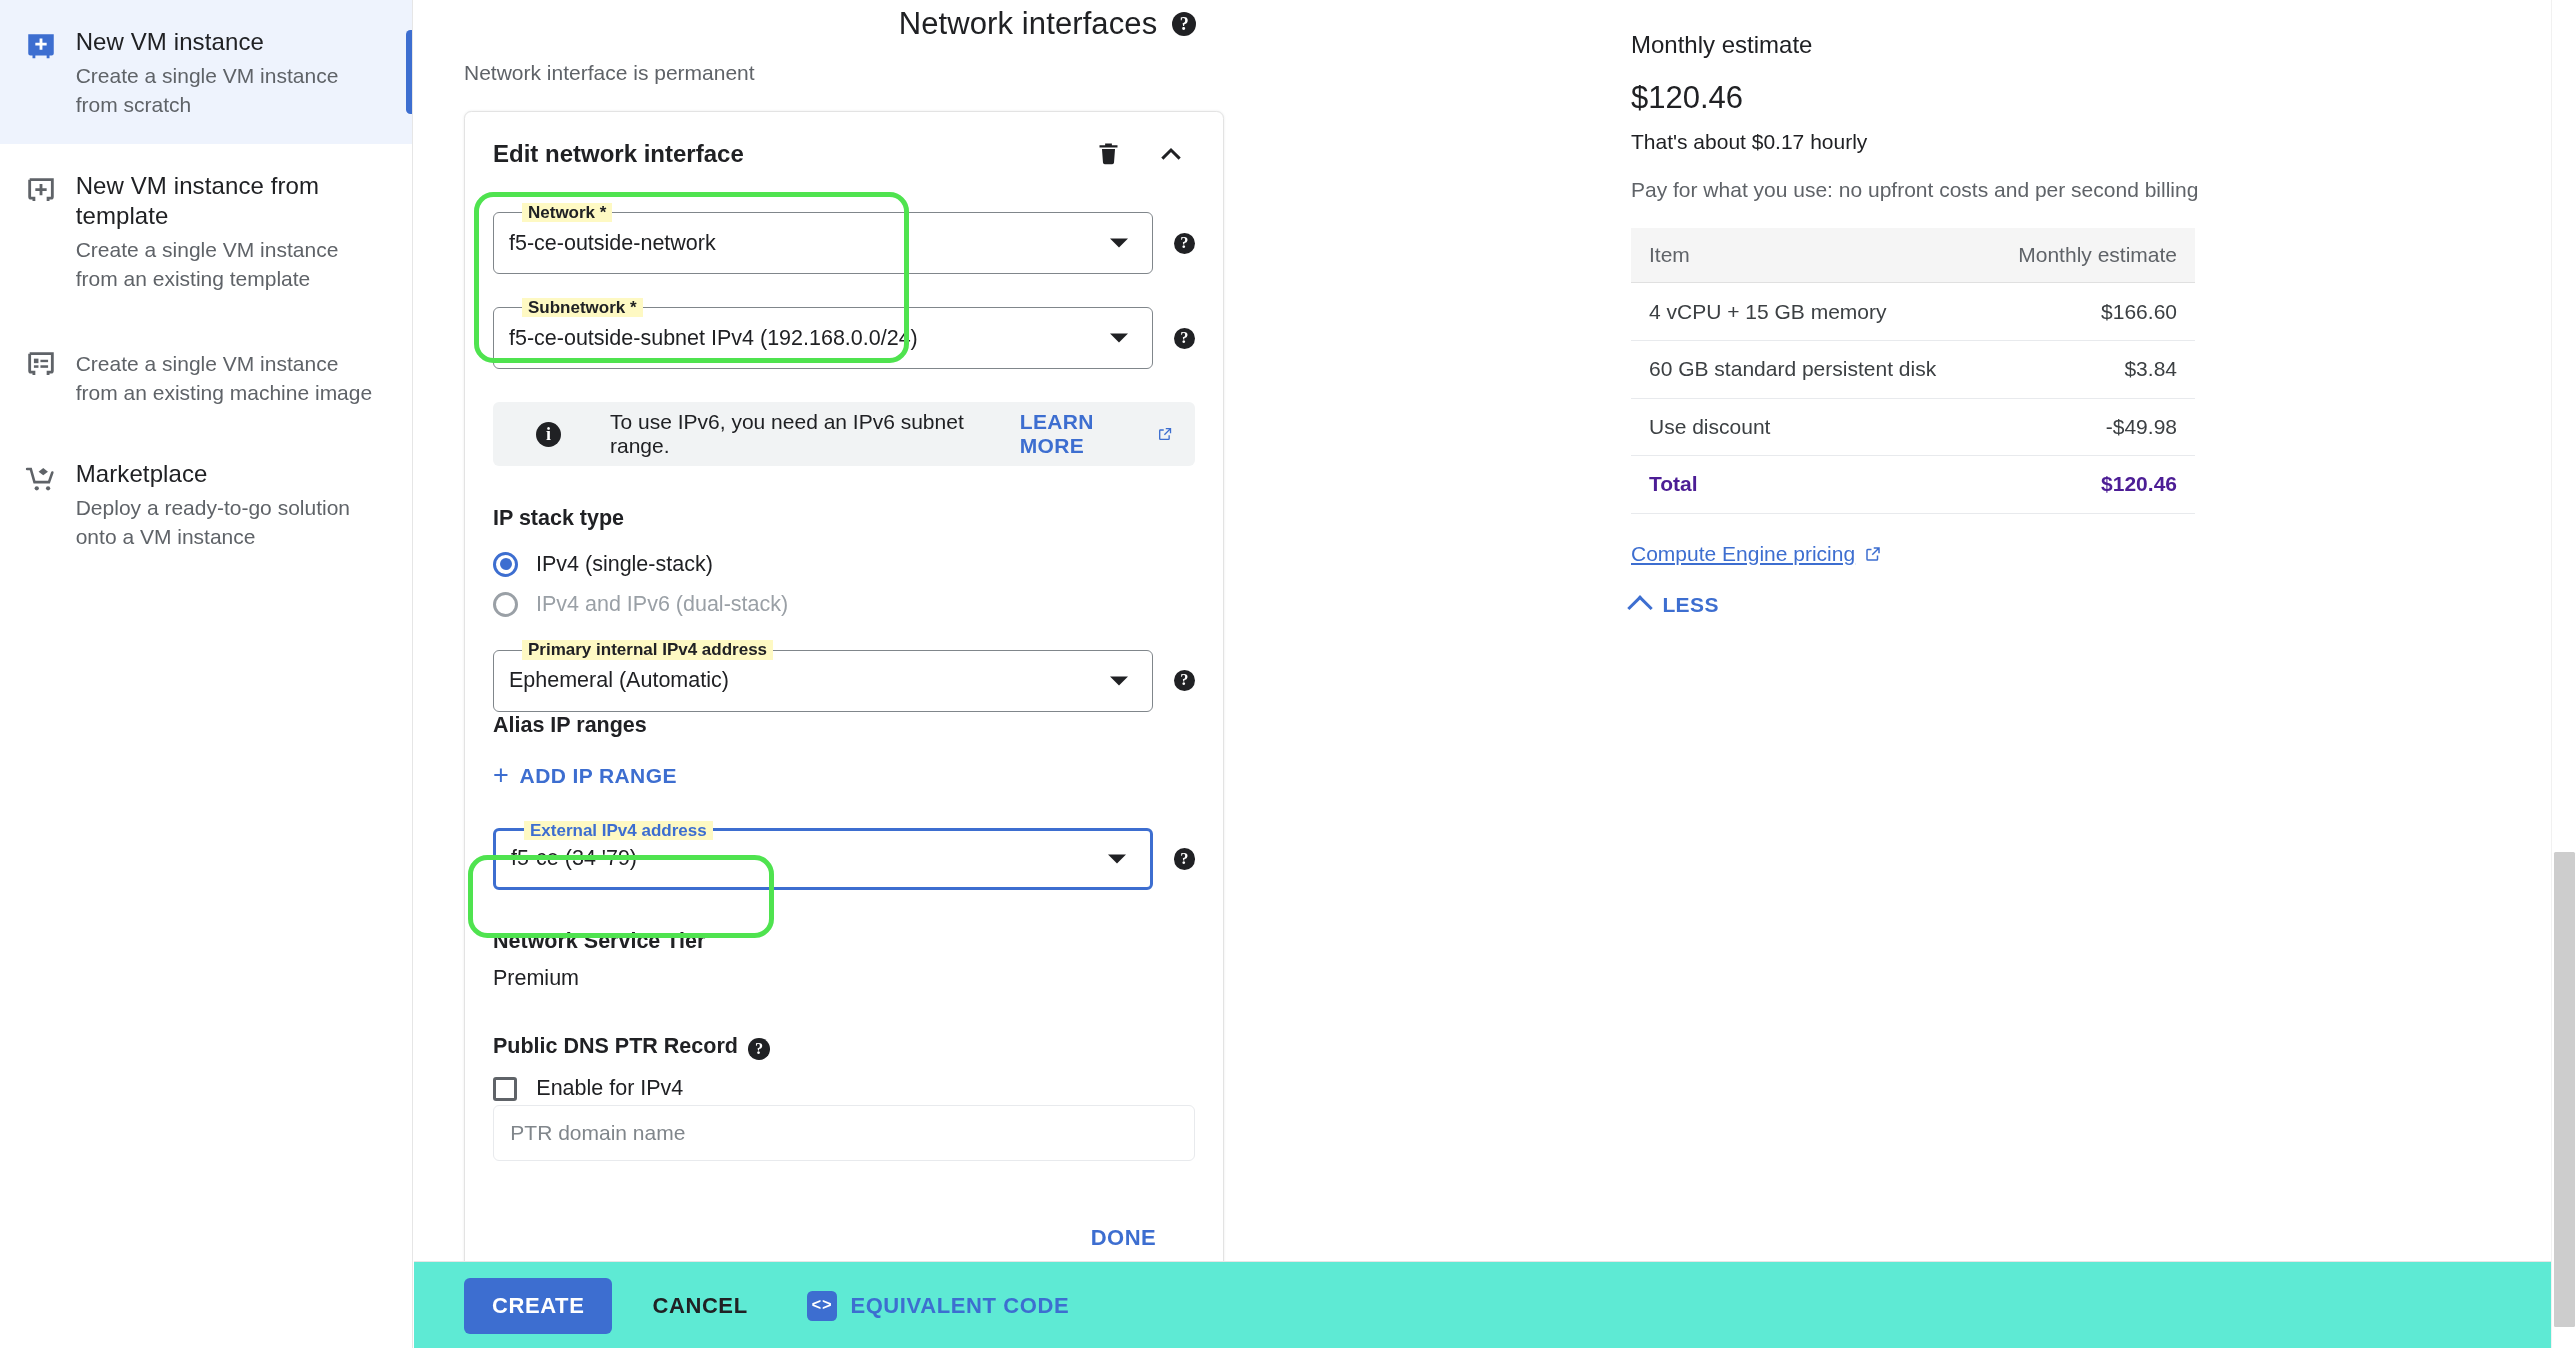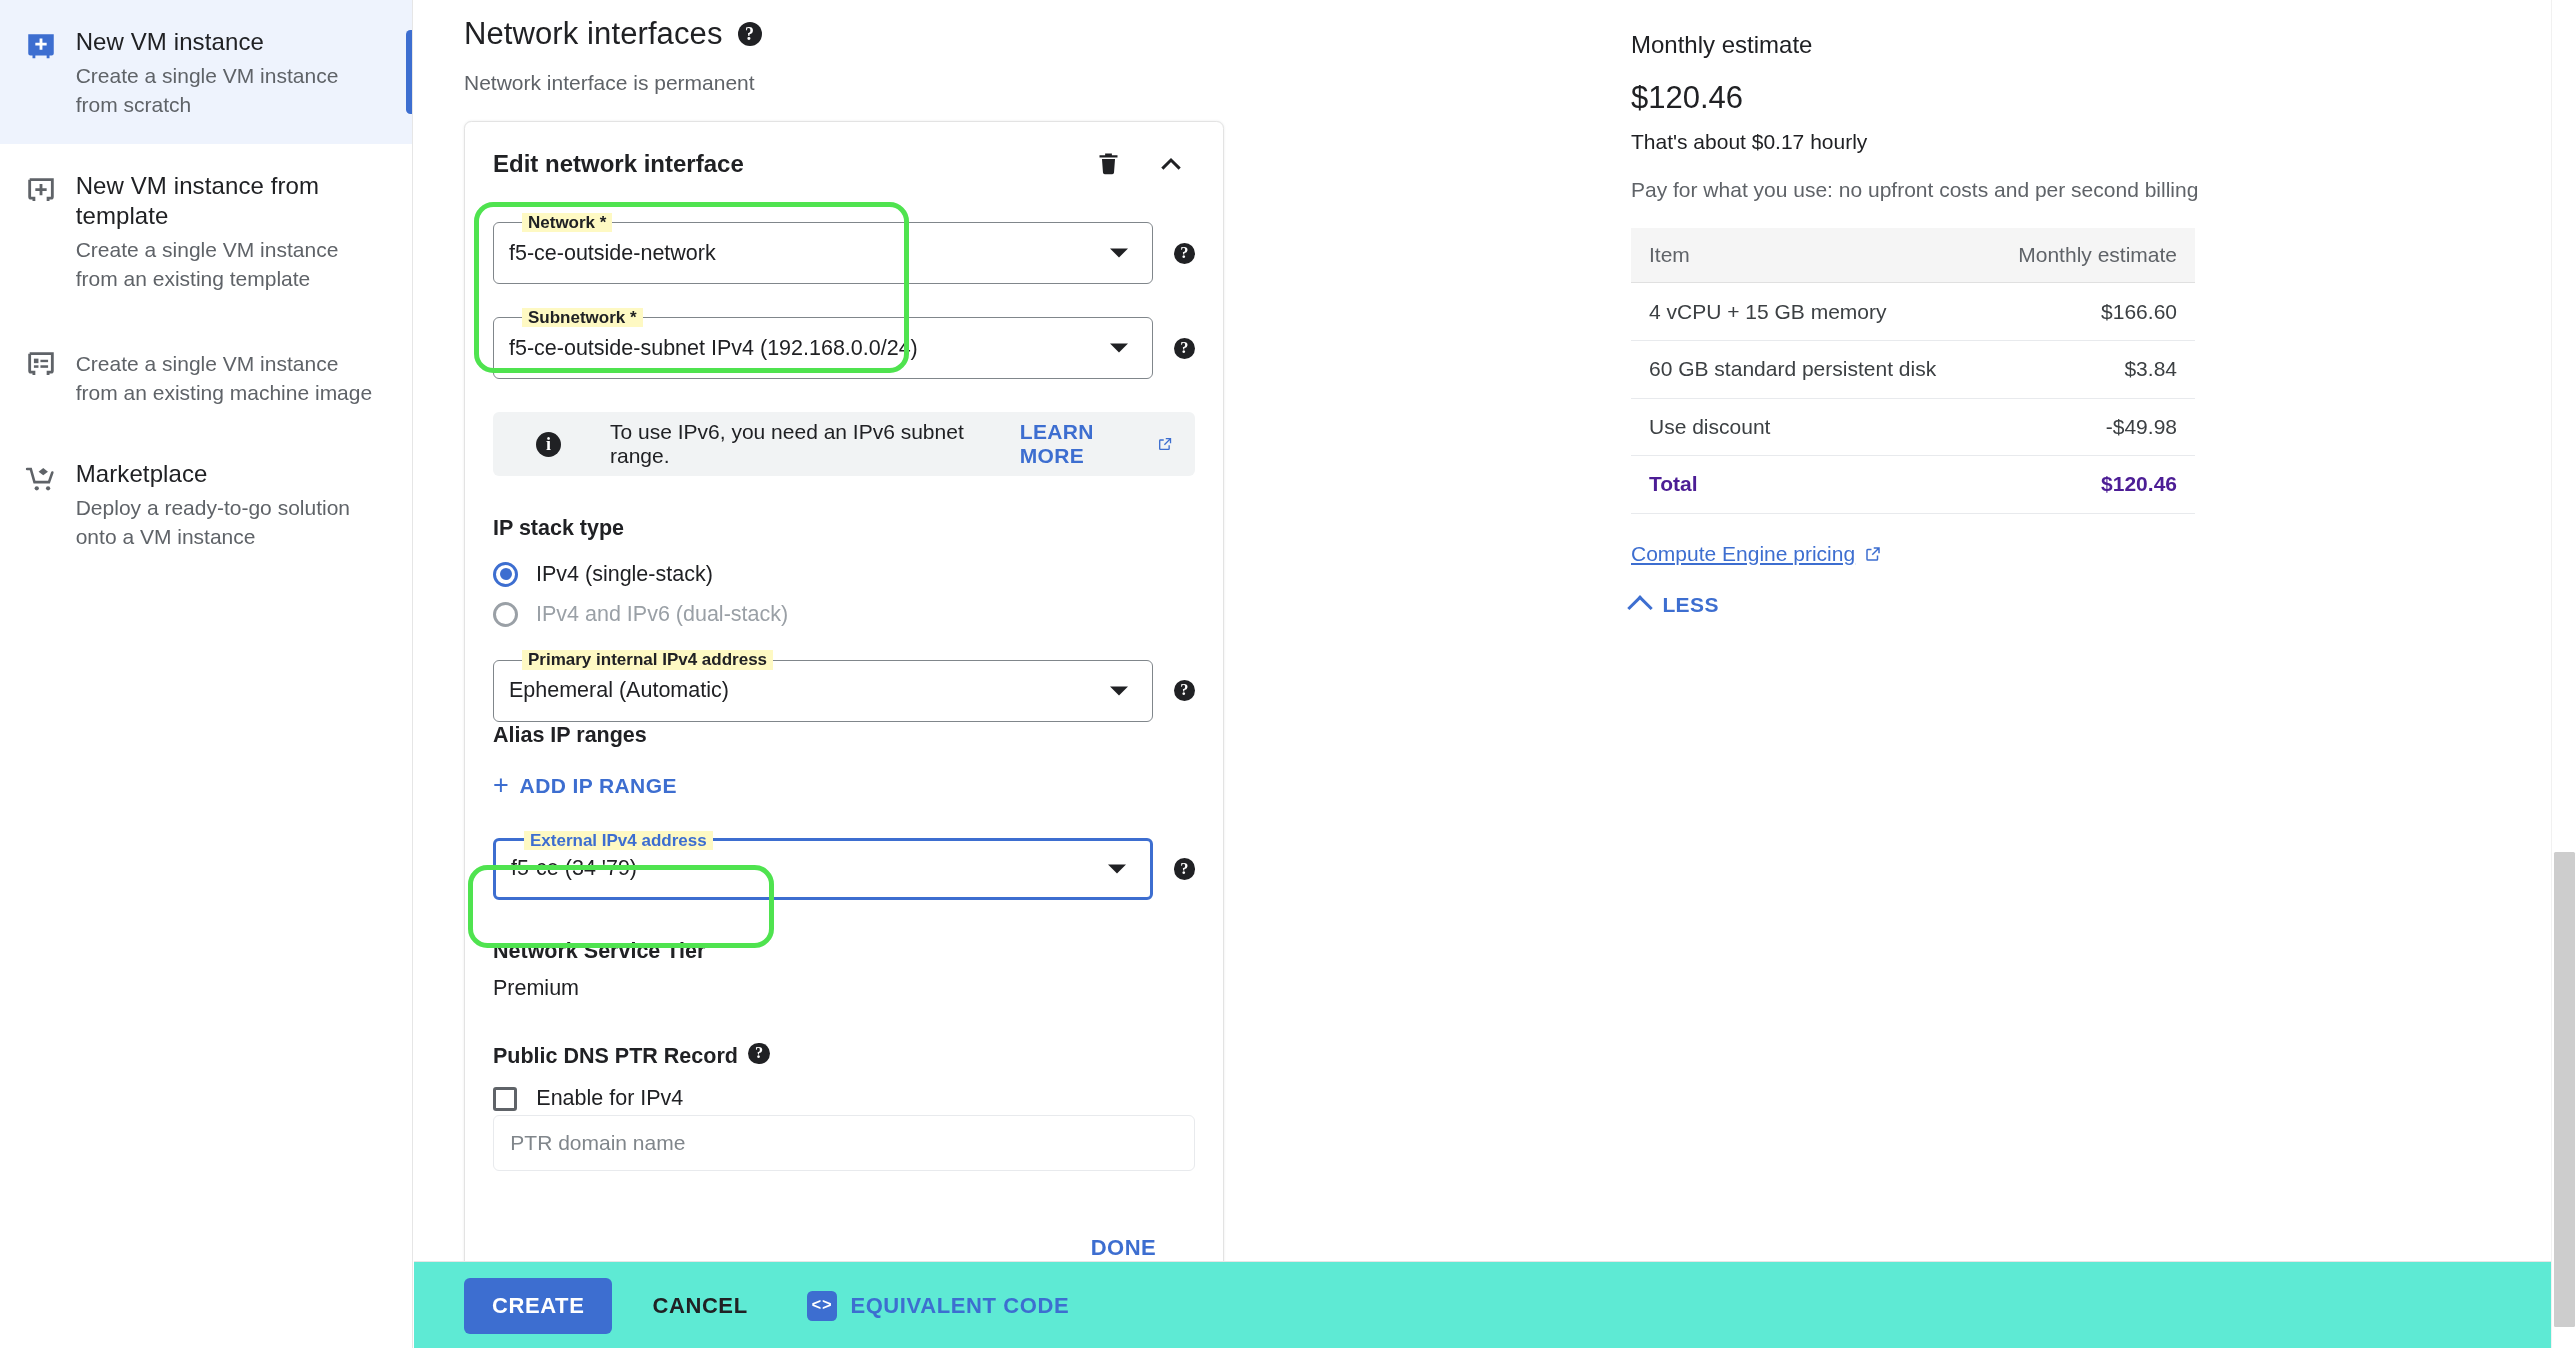--- a/index.html
+++ b/index.html
@@ -42,21 +42,21 @@
     font-size: 21px; line-height: 29px; color: #5f6368; margin-top: 4.5px;
     max-width: 319px;
   }
 
   
   .main {
     position: absolute; left: 414px; top: 0; width: 1217px; height: 1349px;
     background: #fff;
   }
   .main-inner { padding: 0 0 0 50px; }
-  .page-title-row { display: flex; align-items: center; padding-top: 14px; }
+  .page-title-row { display: flex; align-items: center; padding-top: 4px; justify-content: center; }
   .page-title {
     font-size: 31px; line-height: 39px; color: #202124; font-weight: 400;
     letter-spacing: 0.1px;
   }
   .help-dot {
     display: inline-flex; align-items: center; justify-content: center;
     width: 24px; height: 24px; border-radius: 50%; background: #202124;
     color: #fff; font-size: 18px; font-weight: 700; line-height: 1;
     margin-left: 15px; cursor: pointer; font-family: "Liberation Serif", serif;
   }
@@ -398,21 +398,21 @@
             <span class="caret"></span>
           </div>
           <div class="help-dot small" style="margin-left:21px;">?</div>
         </div>
 
         
         <div class="nst-label" style="margin-top:39px;">Network Service Tier</div>
         <div class="nst-value">Premium</div>
 
         
-        <div style="display:flex;align-items:flex-start;margin-top:42px;">
+        <div style="display:flex;align-items:flex-end;margin-top:42px;">
           <span class="sec-title">Public DNS PTR Record</span>
           <span class="help-dot small">?</span>
         </div>
         <div class="check-row">
           <span class="checkbox"></span>
           <span class="check-label">Enable for IPv4</span>
         </div>
         <div class="plain-input">
           <span class="ph">PTR domain name</span>
         </div>

